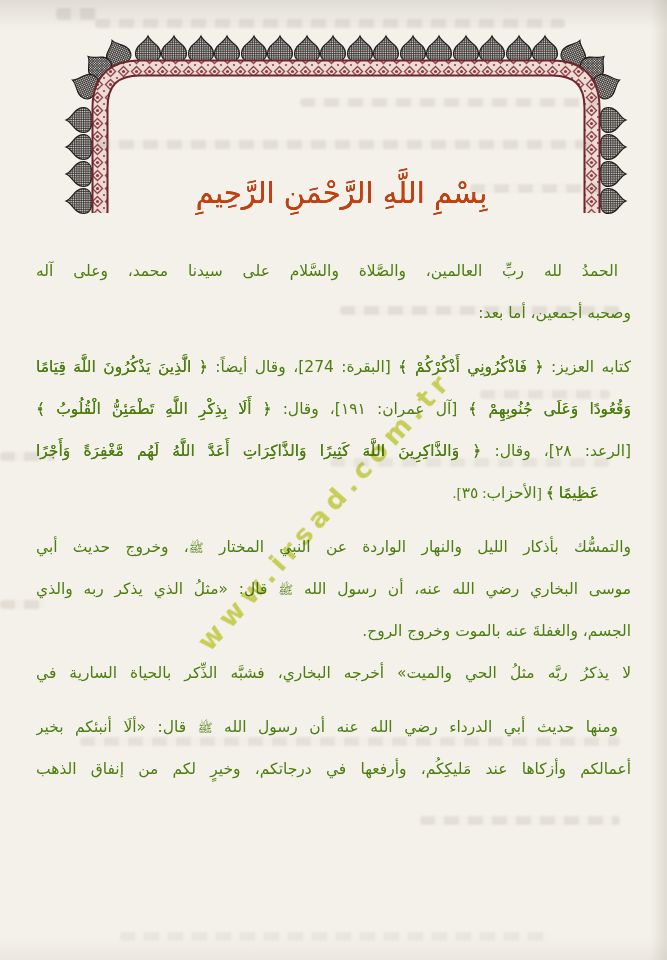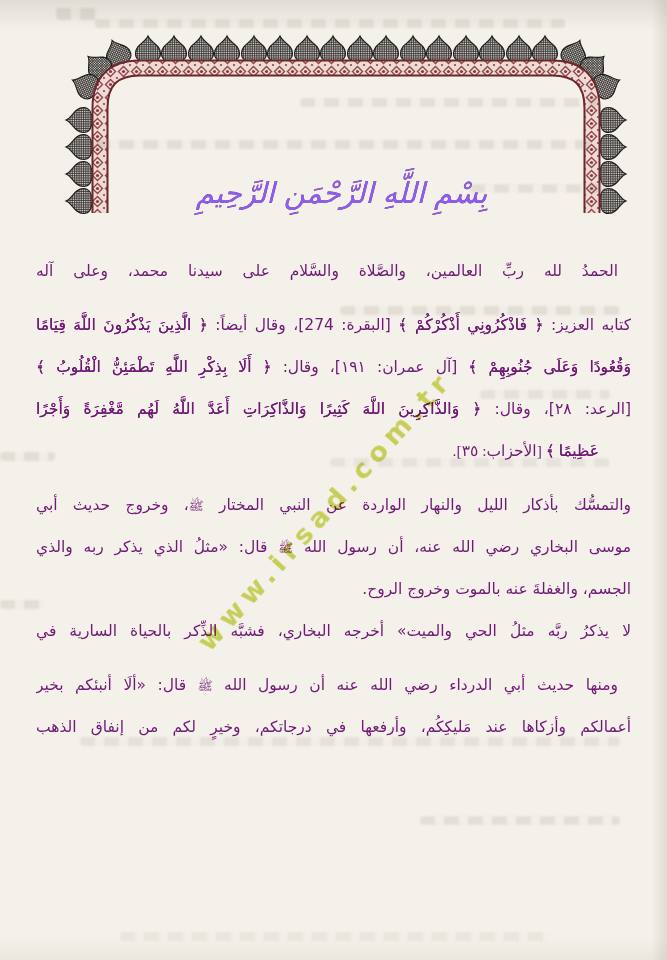--- a/index.html
+++ b/index.html
@@ -10,26 +10,26 @@
       linear-gradient(to left,  rgba(150,142,130,.22), rgba(150,142,130,0) 16px),
       linear-gradient(to top,   rgba(150,142,130,.10), rgba(150,142,130,0) 22px),
       #f4f1ea;
     font-family:"DejaVu Sans", sans-serif;
   }
   .frame-svg{position:absolute;left:0;top:0;}
 
   .bismillah{
     position:absolute;left:0;top:176px;width:100%;box-sizing:border-box;
     padding-left:16px;text-align:center;direction:rtl;
-    font-size:29px;color:#8b5cf6;text-shadow:0 0 .6px #7b2b31;font-style:italic;
+    font-size:29px;color:#c2410c;text-shadow:0 0 .6px #7b2b31;
   }
 
   .text-block{
     position:absolute;right:36px;left:36px;top:250px;
-    direction:rtl;color:#701a75;font-size:15.5px;
+    direction:rtl;color:#4d7c0f;font-size:15.5px;
   }
   .para{margin:0 0 12px 0;}
   .line{height:42px;line-height:42px;text-align:justify;text-align-last:justify;overflow:hidden;}
   .line.first{padding-right:13px;}
   .line.last{text-align-last:right;}
   .quran{text-shadow:0 0 .5px currentColor;}
   .saw{font-size:.8em;}
 
   .watermark{
     position:absolute;left:105px;top:488px;width:440px;height:46px;line-height:46px;
@@ -123,20 +123,21 @@
 <div class="bleed" style="left:0;top:600px;width:45px;opacity:.5"></div>
 <div class="bleed" style="left:80px;top:737px;width:540px;opacity:.4"></div>
 <div class="bleed" style="left:420px;top:816px;width:200px;opacity:.45"></div>
 <div class="bleed" style="left:120px;top:932px;width:430px;opacity:.3"></div>
 
 <div class="bismillah">بِسْمِ اللَّهِ الرَّحْمَنِ الرَّحِيمِ</div>
 
 <div class="text-block">
     <div class="para">
       <div class="line first"><span>الحمدُ لله ربِّ العالمين، والصَّلاة والسَّلام على سيدنا محمد، وعلى آله</span></div>
+      <div class="line last"><span>وصحبه أجمعين، أما بعد:</span></div>
     </div>
     <div class="para">
       <div class="line"><span>كتابه العزيز: </span><span class="quran">﴿ فَاذْكُرُونِي أَذْكُرْكُمْ ﴾</span><span> [البقرة: 274]، وقال أيضاً: </span><span class="quran">﴿ الَّذِينَ يَذْكُرُونَ اللَّهَ قِيَامًا</span></div>
       <div class="line"><span class="quran">وَقُعُودًا وَعَلَى جُنُوبِهِمْ ﴾</span><span> [آل عمران: ١٩١]، وقال: </span><span class="quran">﴿ أَلَا بِذِكْرِ اللَّهِ تَطْمَئِنُّ الْقُلُوبُ ﴾</span></div>
       <div class="line"><span>[الرعد: ٢٨]، وقال: </span><span class="quran">﴿ وَالذَّاكِرِينَ اللَّهَ كَثِيرًا وَالذَّاكِرَاتِ أَعَدَّ اللَّهُ لَهُم مَّغْفِرَةً وَأَجْرًا</span></div>
       <div class="line last" style="padding-right: 32px; font-family: Liberation Serif, serif;"><span class="quran">عَظِيمًا ﴾</span><span> [الأحزاب: ٣٥].</span></div>
     </div>
     <div class="para">
       <div class="line"><span>والتمسُّك بأذكار الليل والنهار الواردة عن النبي المختار </span><span class="saw">ﷺ</span><span>، وخروج حديث أبي</span></div>
       <div class="line"><span>موسى البخاري رضي الله عنه، أن رسول الله </span><span class="saw">ﷺ</span><span> قال: «مثلُ الذي يذكر ربه والذي</span></div>

